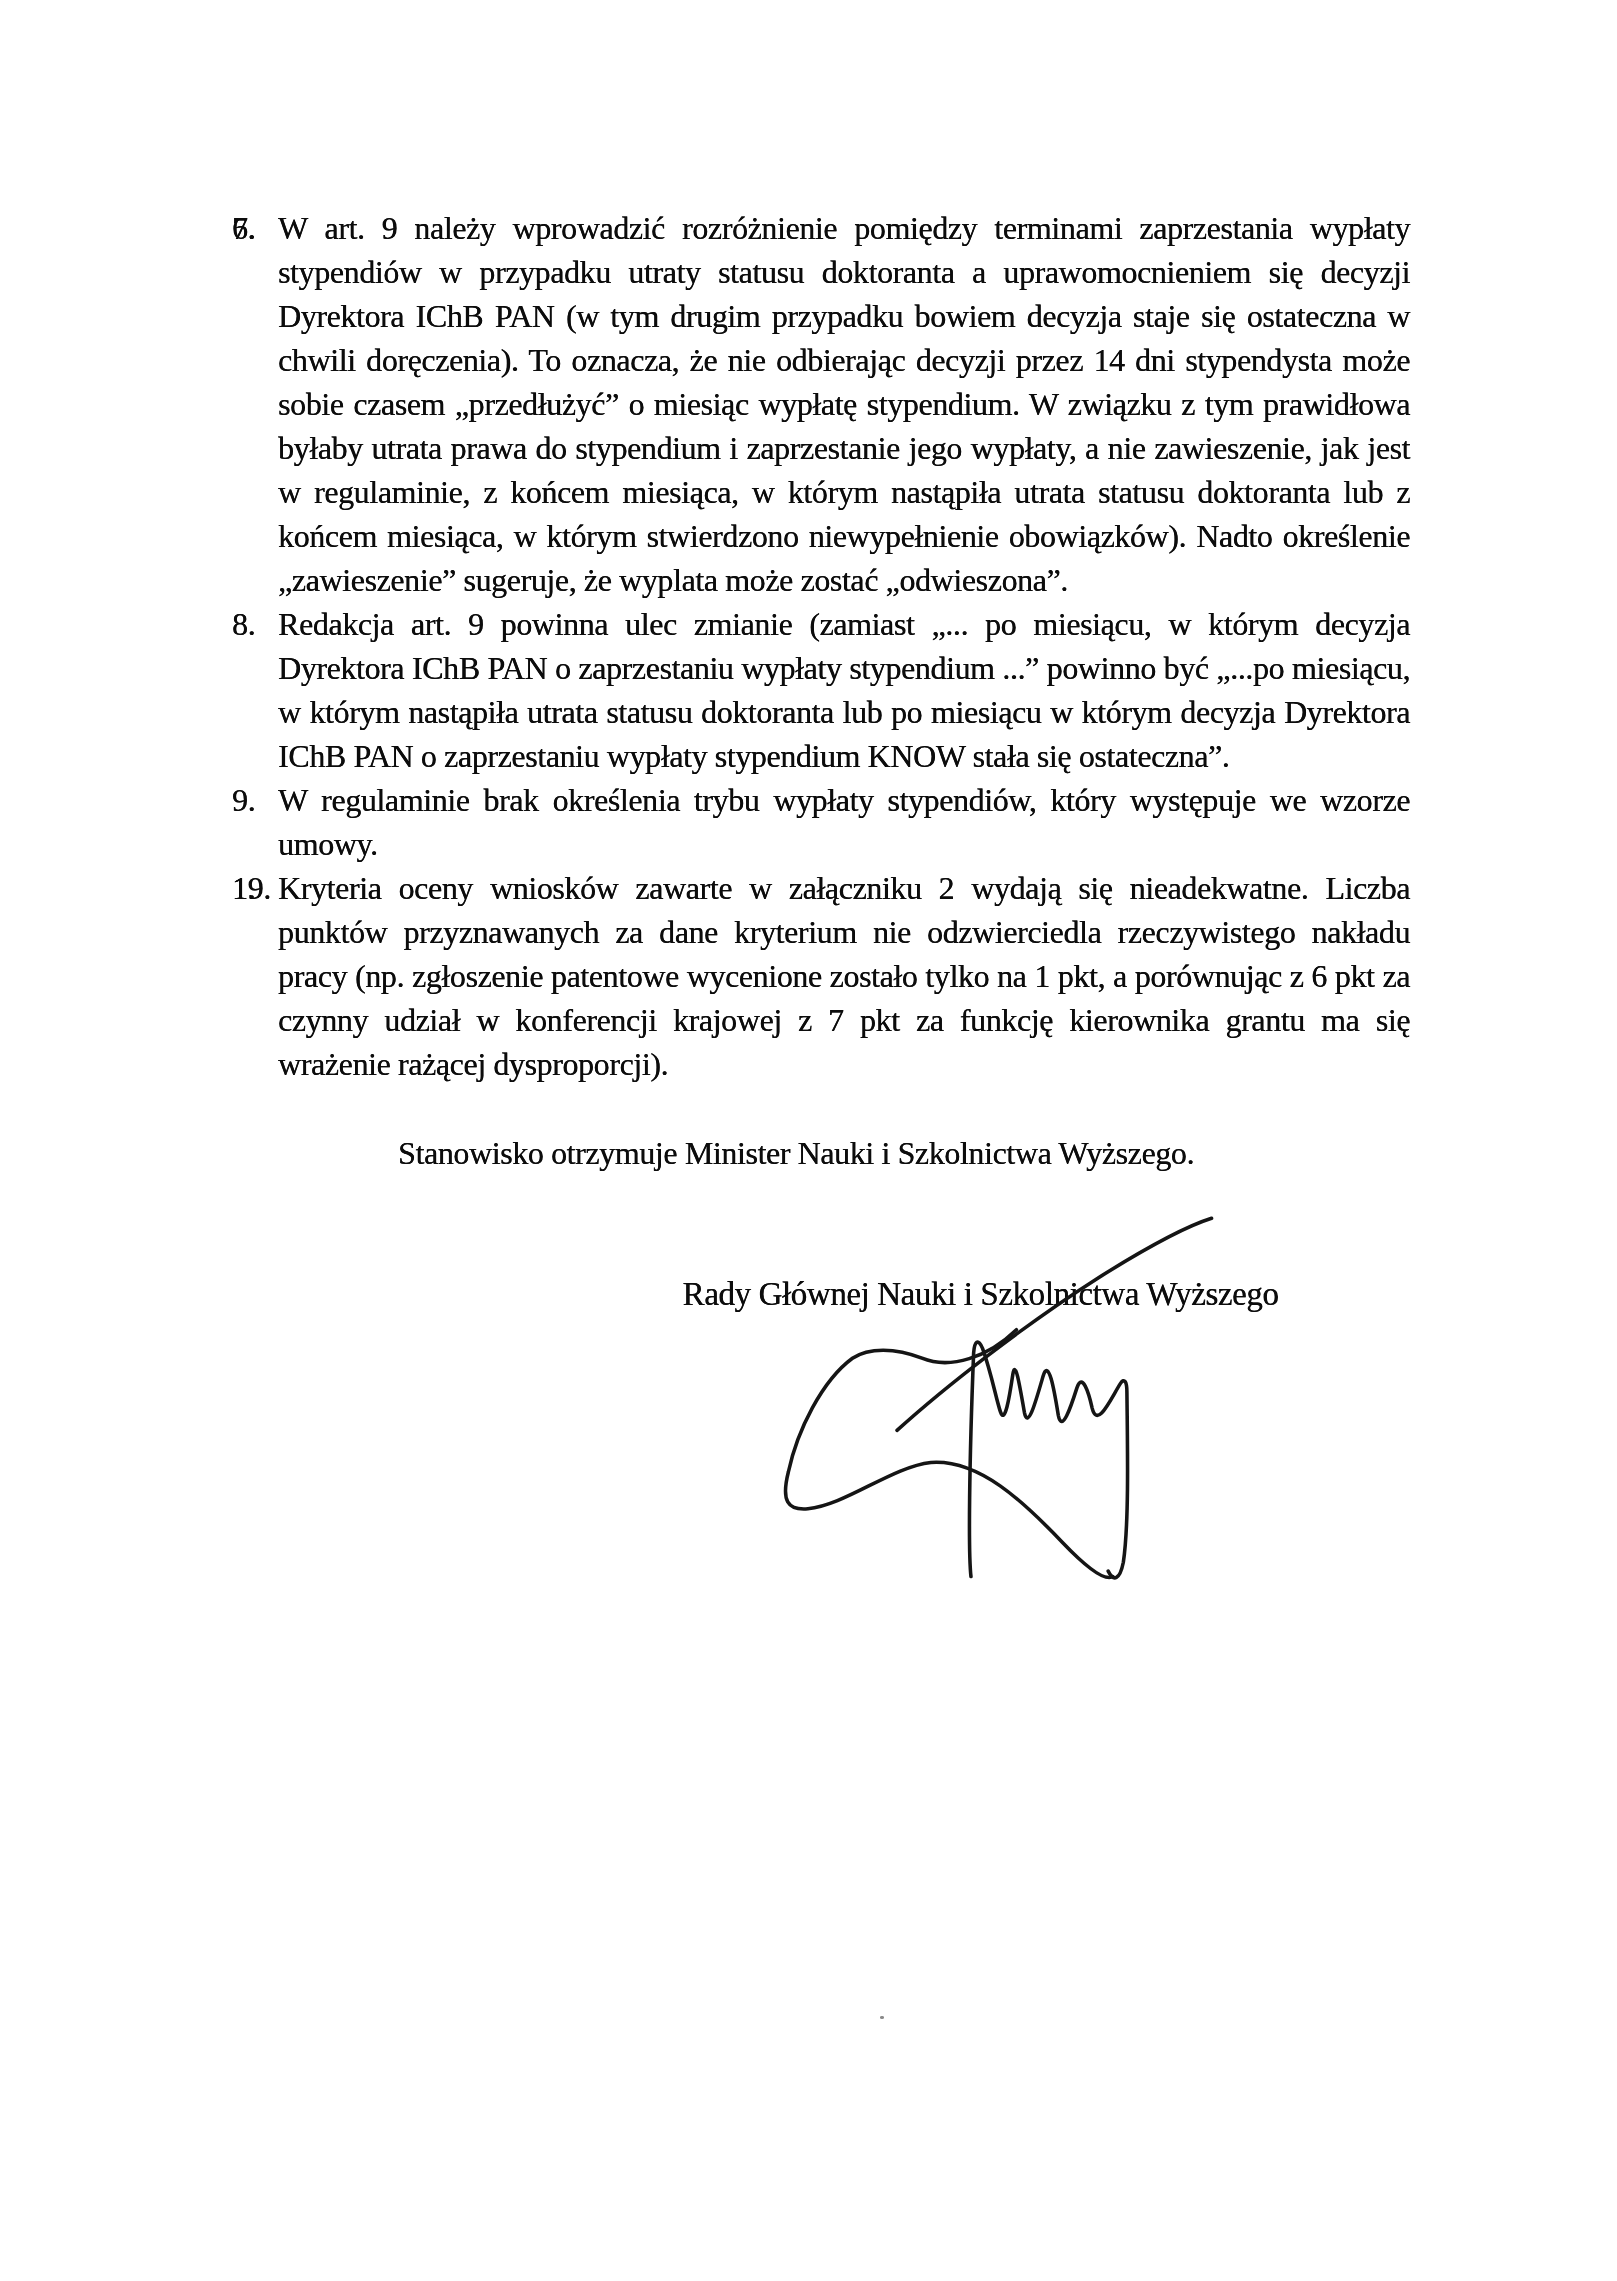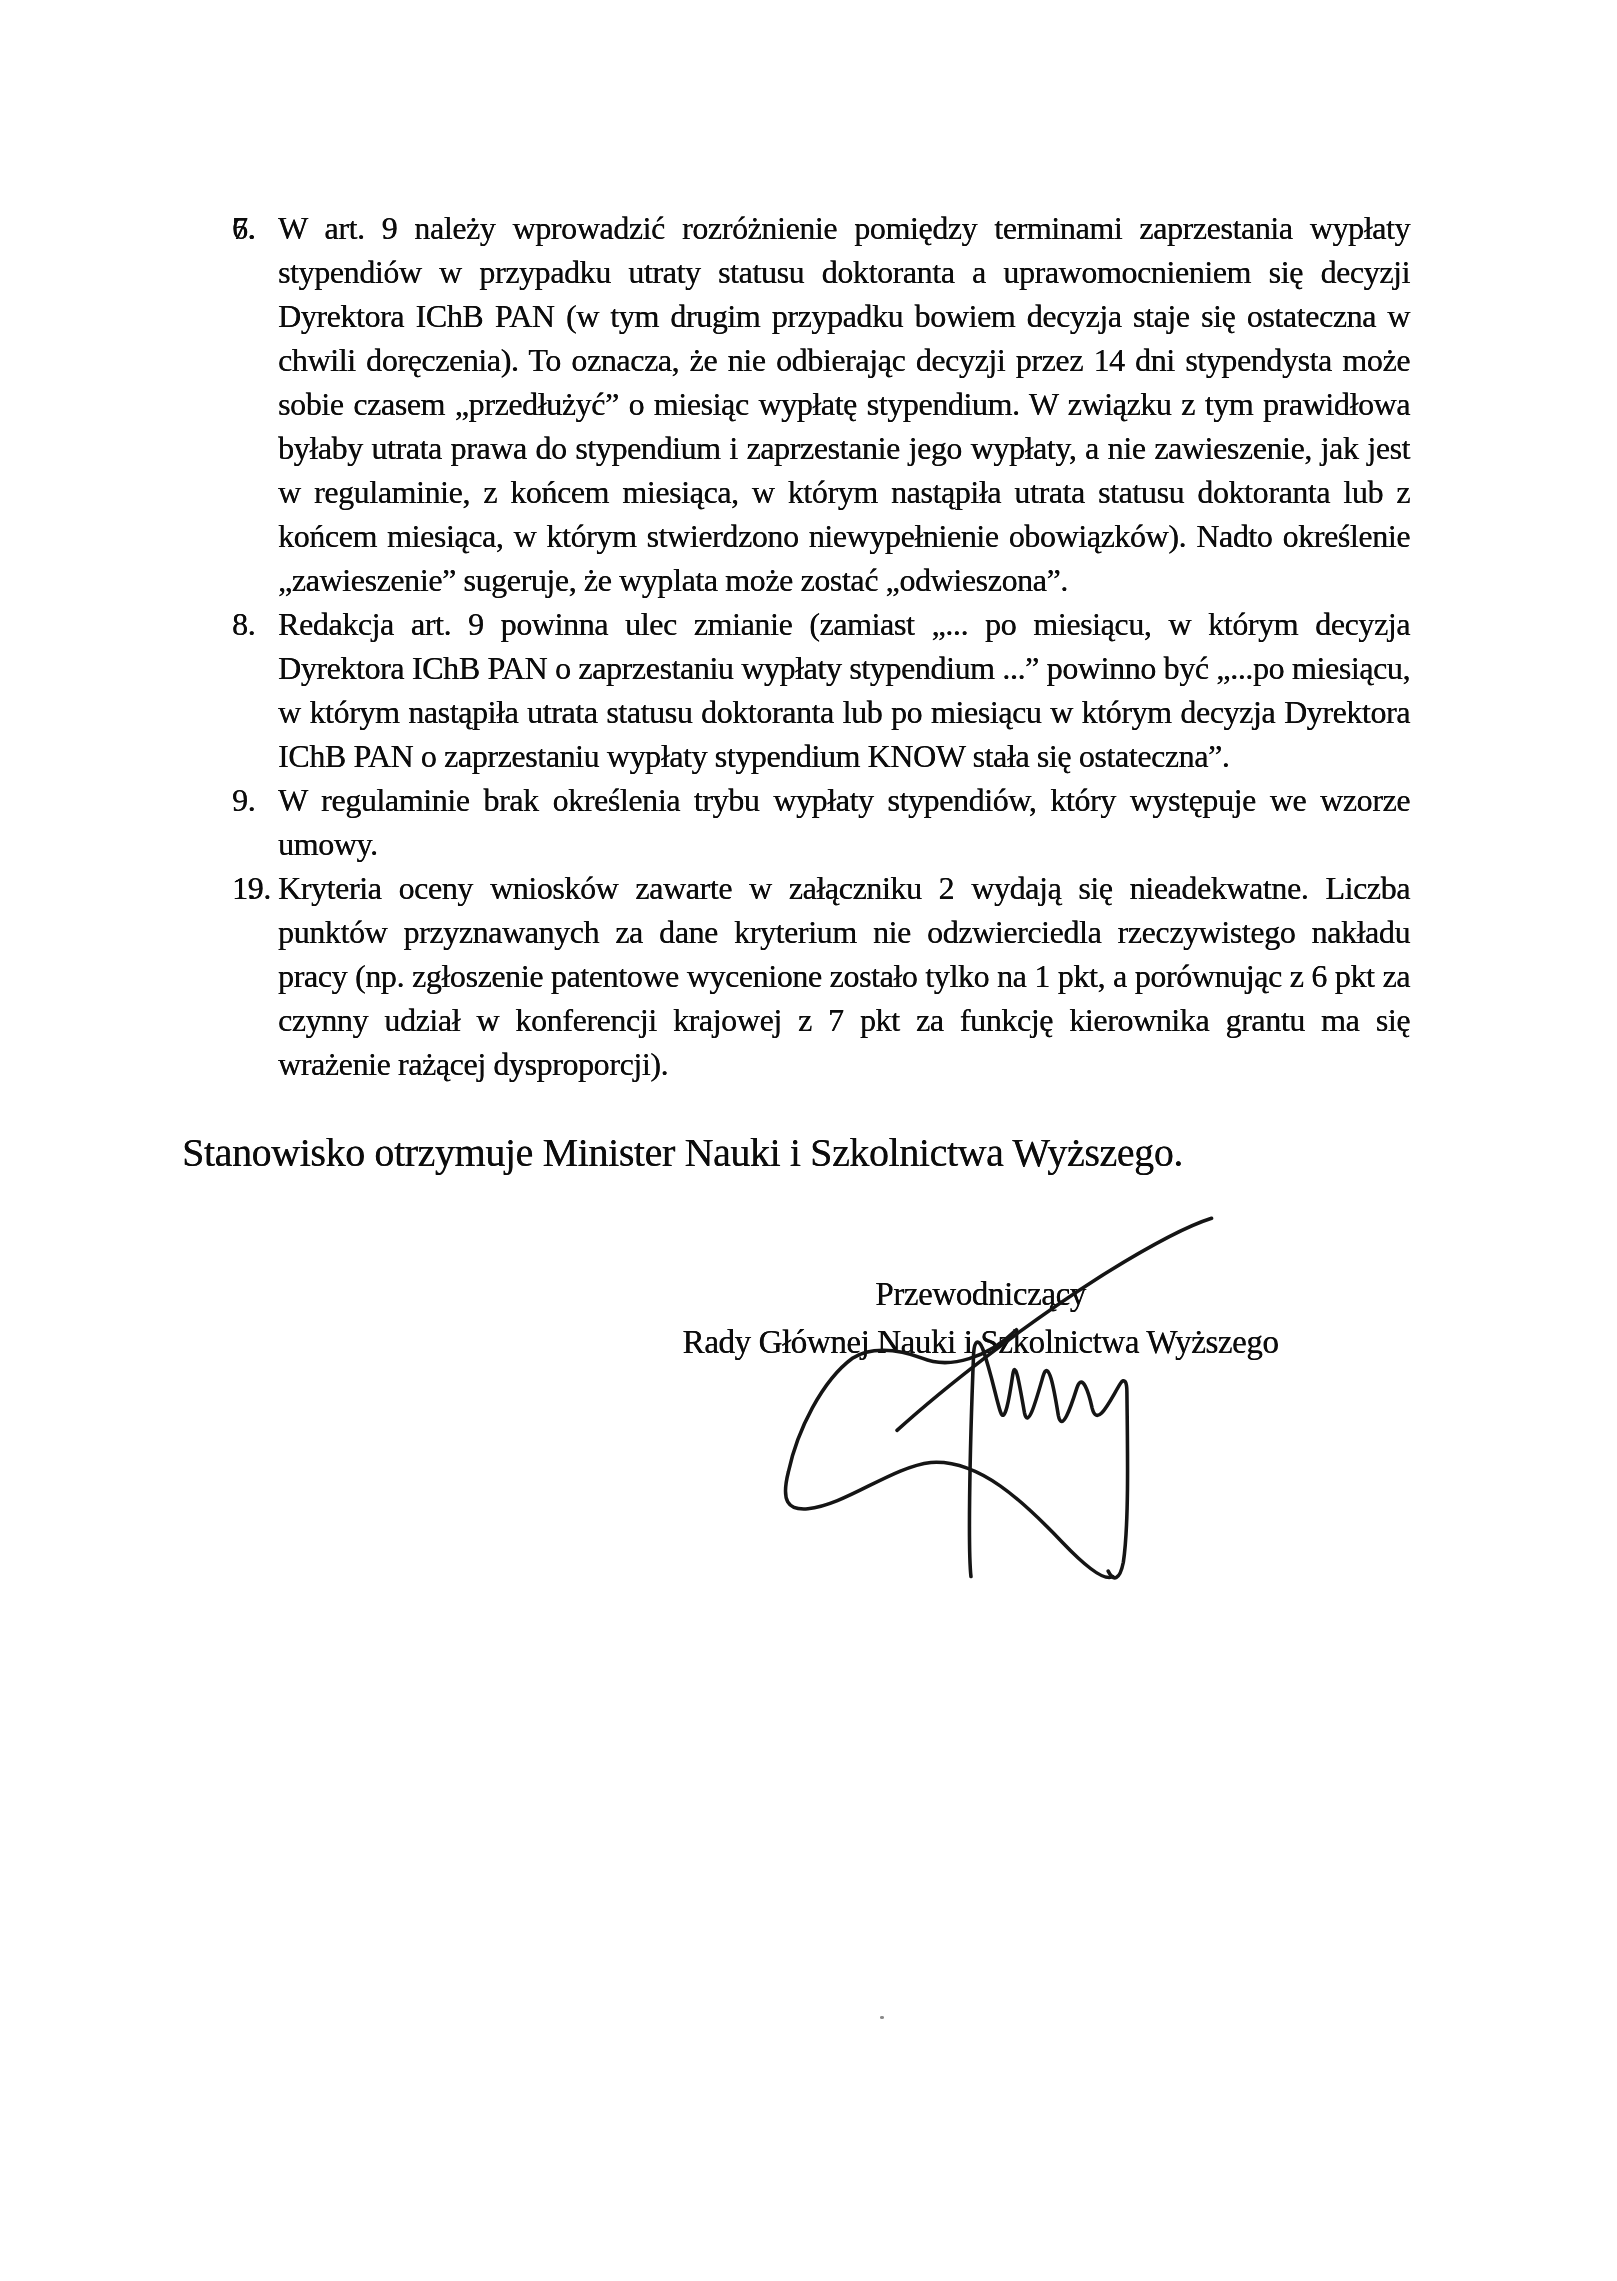--- a/index.html
+++ b/index.html
@@ -24,24 +24,25 @@
     text-align:justify;
     text-shadow:0.3px 0 0 currentColor;
   }
   .doc-item .num{
     position:absolute;
     left:0;top:0;
     text-align:left;
   }
   .closing{
     margin:45px 0 0 -50px;
-    font-size:40px;
+    font-size:32px;
     line-height:44px;
     letter-spacing:-0.4px;
     text-shadow:0.3px 0 0 currentColor;
+    text-align:center;
   }
   .sig-block{
     position:relative;
     width:713px;
     margin-left:392px;
     margin-top:95px;
     text-align:center;
     font-size:33px;
     line-height:48px;
     letter-spacing:-0.4px;
@@ -96,21 +97,20 @@
     </div>
 
     <div class="doc-item">
       <span class="num">19.</span>
       <span>Kryteria oceny wniosków zawarte w załączniku 2 wydają się nieadekwatne. Liczba punktów przyznawanych za dane kryterium nie odzwierciedla rzeczywistego nakładu pracy (np. zgłoszenie patentowe wycenione zostało tylko na 1 pkt, a porównując z 6 pkt za czynny udział w konferencji krajowej z 7 pkt za funkcję kierownika grantu ma się wrażenie rażącej dysproporcji).</span>
     </div>
 
     <p class="closing">Stanowisko otrzymuje Minister Nauki i Szkolnictwa Wyższego.</p>
 
     <div class="sig-block">
-      <div>Przewodniczący</div>
       <div>Rady Głównej Nauki i Szkolnictwa Wyższego</div>
 
       <svg class="sig-svg" viewBox="840 1670 580 560" xmlns="http://www.w3.org/2000/svg">
         <g fill="none" stroke="#151515" stroke-width="4" stroke-linecap="round" stroke-linejoin="round">
           <path d="M 1006 1942 C 1060 1893, 1150 1823, 1230 1772 C 1300 1728, 1340 1710, 1359 1704"></path>
           <path d="M 1140 1829
                    C 1108 1860, 1066 1874, 1034 1861
                    C 1004 1849, 974 1849, 956 1861
                    C 922 1886, 894 1942, 884 1989
                    C 876 2021, 883 2032, 906 2030

